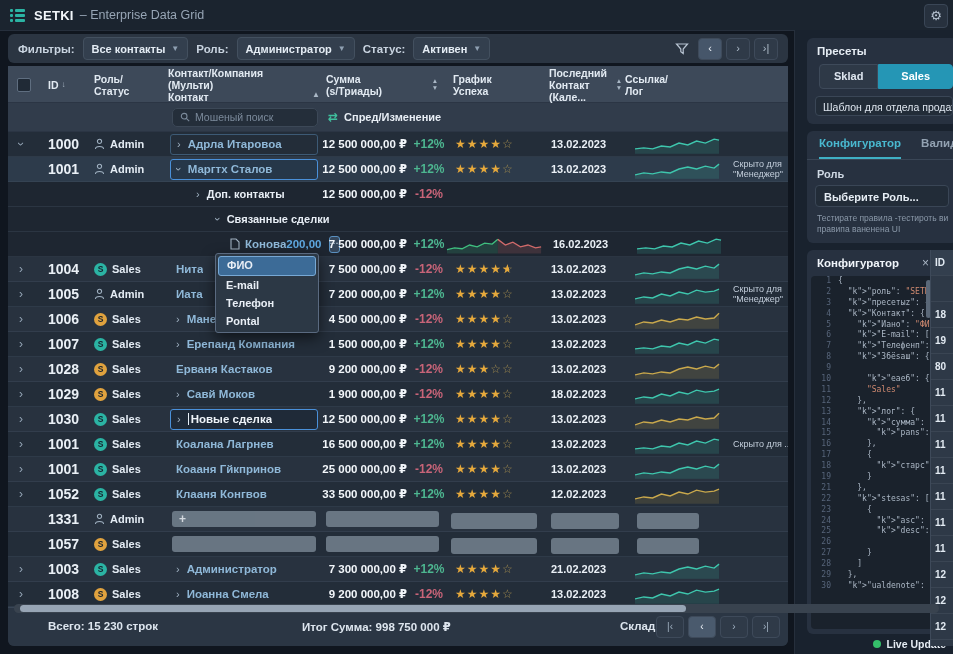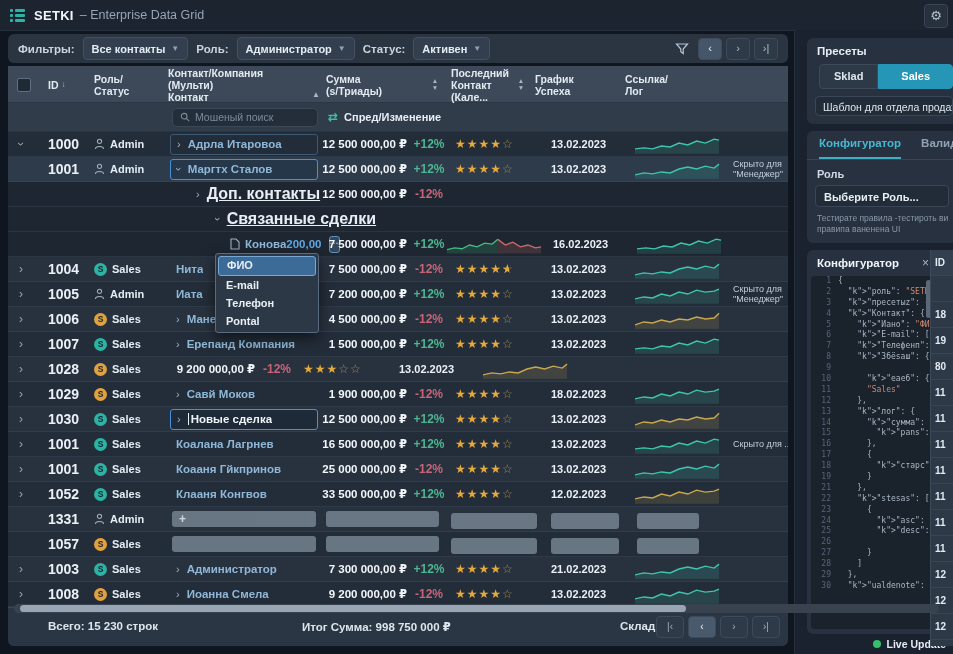--- a/index.html
+++ b/index.html
@@ -71,21 +71,21 @@
            text-align:center;line-height:13px;}
   .con-cell{display:flex;align-items:center;height:100%;box-sizing:border-box;}
   .con-chev{color:#9fb0c0;font-size:11px;margin-right:7px;}
   .con-name{color:#8fb8d8;font-weight:bold;font-size:11.5px;white-space:nowrap;overflow:hidden;}
   .con-box{display:flex;align-items:center;height:21px;margin:0 2px;padding:0 6px;border-radius:3px;
            box-sizing:border-box;flex:1;}
   .con-box.hover{border:1px solid #3d5a75;}
   .con-box.sel{border:1px solid #4a90d9;background:#263749;}
   .con-box.edit{border:1px solid #4a90d9;background:#1f2a38;}
   .caret{width:1px;height:12px;background:#e8f0f8;margin-right:2px;}
-  .childtxt{color:#e8eef5;font-weight:bold;font-size:16px;white-space:nowrap;text-decoration:underline;}
+  .childtxt{color:#e8eef5;font-weight:bold;font-size:11px;white-space:nowrap;}
   .sum-cell{display:flex;align-items:baseline;justify-content:flex-end;}
   .sum-val{color:#f2f6fa;font-weight:bold;font-size:11.5px;white-space:nowrap;}
   .pct{font-size:12px;font-weight:bold;margin-left:6px;width:32px;text-align:center;}
   .pct.up{color:#4db690;}
   .pct.dn{color:#c86478;}
   .stars{letter-spacing:1px;font-size:12px;padding-left:10px;white-space:nowrap;}
   .st-f{color:#e6a93c;}
   .st-e{color:#b austerity;}
   .st-e{color:#a08a4d;}
   .st-half{position:relative;display:inline-block;color:#a08a4d;}
@@ -231,31 +231,31 @@
       <span class="sort" style="align-self:flex-end;margin-bottom:4px;">▲</span>
     </div>
     <div class="hcell c-sum">
       <span class="txt" style="padding-left:6px;flex:1;">Сумма
 (s/Триады)</span>
       <span class="sort" style="margin-right:6px;">
           <span class="t">▲</span>
           <span class="t">▼</span>
         </span>
     </div>
+    <div class="hcell c-chart">
+      <span class="txt" style="padding-left:8px;">График
+Успеха</span>
+    </div>
     <div class="hcell c-date">
       <span class="txt" style="padding-left:6px;flex:1;">Последний
 Контакт (Кале...</span>
       <span class="sort" style="margin-right:2px;">
           <span class="t">▲</span>
           <span class="t">▼</span>
         </span>
-    </div>
-    <div class="hcell c-chart">
-      <span class="txt" style="padding-left:8px;">График
-Успеха</span>
     </div>
     <div class="hcell c-note">
       <span class="txt">Ссылка/
 Лог</span>
     </div>
   </div>
 
   <div id="gsub">
     <div class="c-exp"></div>
       <div class="c-id"></div>
@@ -522,20 +522,25 @@
         <div class="note c-note"></div>
       </div>
       <div class="row alt">
         <div class="c-exp"><span class="exp-ic">›</span></div>
         <div class="c-id"><span class="idtxt">1028</span></div>
         <div class="c-role">
           <span class="role">
             <span class="s-badge" style="background:#e0a23e">S</span>
             <span>Sales</span>
           </span>
+        </div>
+        <div class="con-cell c-con">
+          <div class="con-box">
+            <span class="con-name">Ерваня Кастаков</span>
+          </div>
         </div>
         <div class="sum-cell c-sum">
           <span class="sum-val">9 200 000,00 ₽</span>
           <span class="pct dn">-12%</span>
         </div>
         <div class="c-star">
           <div class="stars"><span class="st-f">★</span><span class="st-f">★</span><span class="st-f">★</span><span class="st-e">☆</span><span class="st-e">☆</span></div>
         </div>
         <div class="c-date"><span class="datetxt">13.02.2023</span></div>
         <div class="c-chart" style="padding-top: 3px; padding-left: 8px;"><svg width="86" height="18" viewBox="0 0 88 18">

